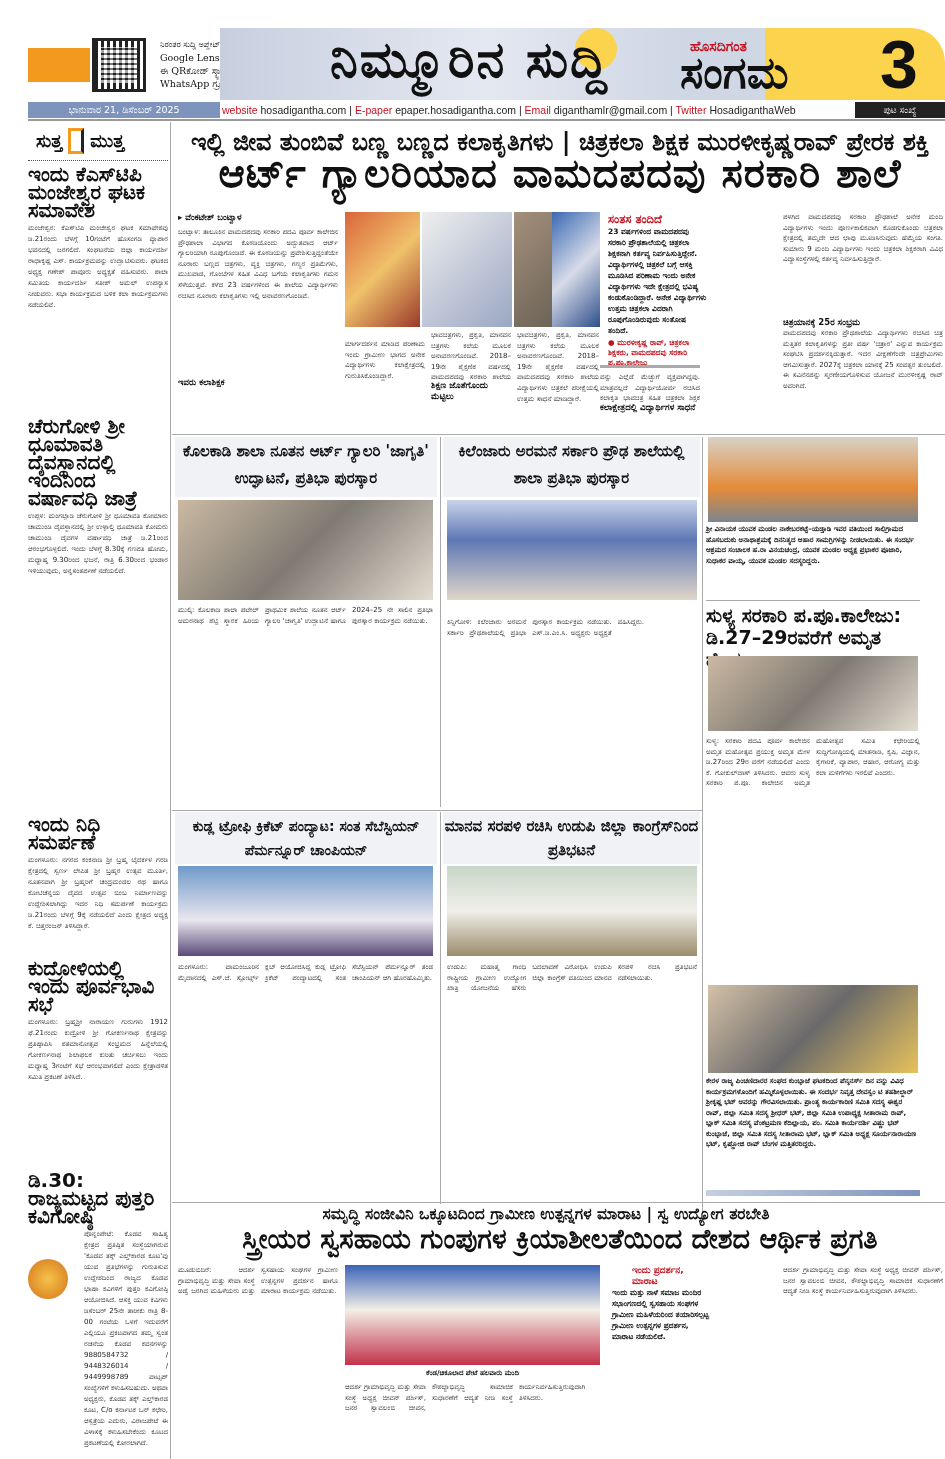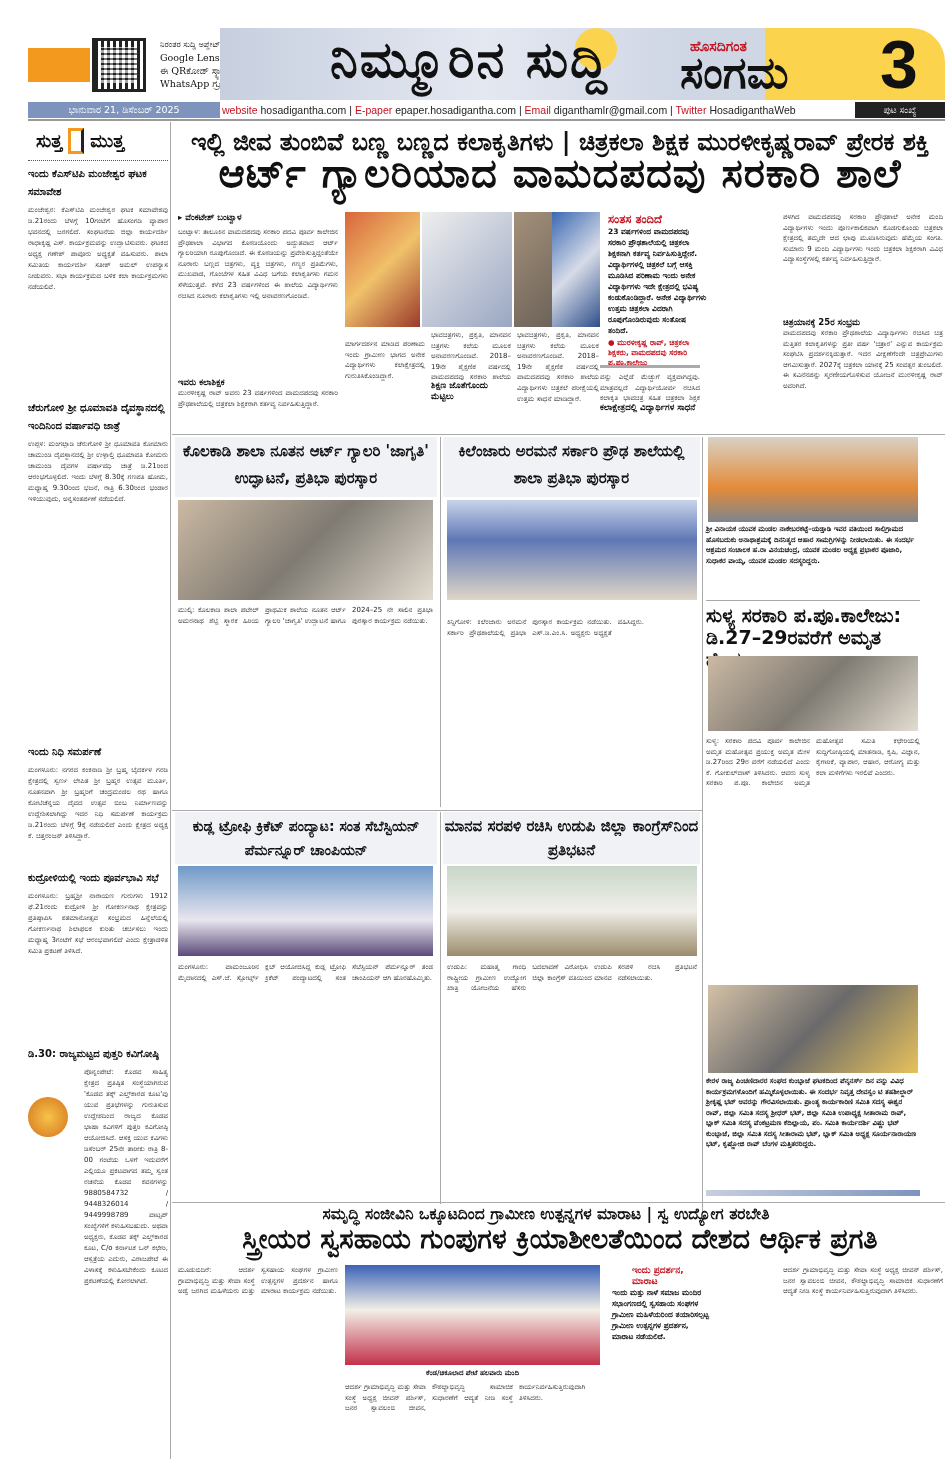--- a/index.html
+++ b/index.html
@@ -22,21 +22,21 @@
   .page-num { left: 880px; top: 30px; font-family: "Liberation Sans", sans-serif; font-weight: bold; font-size: 68px; line-height: 68px; color: #111; }
   .date-bar { left: 28px; top: 102px; width: 192px; height: 16px; background: #7e94bd; color: #fff; font-size: 9.5px; text-align: center; line-height: 16px; }
   .contact-bar { left: 222px; top: 102px; width: 660px; height: 16px; font-family: "Liberation Sans", sans-serif; font-size: 10.5px; line-height: 16px; color: #222; white-space: nowrap; }
   .contact-bar .lbl { color: #c1121f; }
   .supp-bar { left: 855px; top: 102px; width: 90px; height: 16px; background: #222; color: #fff; font-size: 9px; text-align: center; line-height: 16px; }
   .rule { background: #999; }
   
   .leftcol { left: 28px; top: 122px; width: 140px; }
   .section-logo { display: flex; align-items: center; gap: 6px; font-size: 18px; font-weight: bold; margin: 6px 0 6px 8px; }
   .door { width: 16px; height: 26px; border: 3px solid #f39a1e; border-right-color: #222; }
-  .l-head { font-weight: bold; font-size: 10px; line-height: 18px; margin: 4px 0 4px; }
+  .l-head { font-weight: bold; font-size: 20px; line-height: 18px; margin: 4px 0 4px; }
   .l-body { font-size: 7px; line-height: 11px; color: #222; text-align: justify; }
   .dotted { border-top: 1px dotted #555; margin: 2px 0; }
   
   .kicker { left: 175px; top: 128px; width: 770px; text-align: center; font-weight: bold; font-size: 24px; white-space: nowrap; }
   .headline1 { left: 175px; top: 150px; width: 770px; text-align: center; font-weight: bold; font-size: 40px; white-space: nowrap; letter-spacing: 1px; }
   .col-text { font-size: 7px; line-height: 10.6px; color: #222; text-align: justify; overflow: hidden; }
   .byline { font-size: 8.5px; font-weight: bold; }
   .photo { background: linear-gradient(135deg,#b8a48c,#6d7e96 50%,#c9b28a); overflow: hidden; }
   .ph-red { background: linear-gradient(135deg,#d9653b,#f0c16b 50%,#9b3a2b); }
   .ph-blue { background: linear-gradient(135deg,#3a69b3,#d7dbe8 50%,#2e4f8a); }
@@ -106,21 +106,20 @@
     <div class="l-body" style="height:260px;overflow:hidden;">ಪೊನ್ನಂಪೇಟೆ: ಕೊಡವ ಸಾಹಿತ್ಯ ಕ್ಷೇತ್ರದ ಪ್ರತಿಷ್ಠಿತ ಸಂಸ್ಥೆಯಾಗಿರುವ 'ಕೊಡವ ತಕ್ಕ್ ಎಲ್ತ್‌ಕಾರಡ ಕೂಟ'ವು ಯುವ ಪ್ರತಿಭೆಗಳನ್ನು ಗುರುತಿಸುವ ಉದ್ದೇಶದಿಂದ ರಾಜ್ಯದ ಕೊಡವ ಭಾಷಾ ಕವಿಗಳಿಗೆ ಪುತ್ತರಿ ಕವಿಗೋಷ್ಠಿ ಆಯೋಜಿಸಿದೆ. ಆಸಕ್ತ ಯುವ ಕವಿಗಳು ಡಿಸೆಂಬರ್ 25ನೇ ತಾರೀಕು ರಾತ್ರಿ 8-00 ಗಂಟೆಯ ಒಳಗೆ ಇದುವರೆಗೆ ಎಲ್ಲಿಯೂ ಪ್ರಕಟವಾಗದ ತಮ್ಮ ಸ್ವಂತ ರಚನೆಯ ಕೊಡವ ಕವನಗಳನ್ನು 9880584732 / 9448326014 / 9449998789 ವಾಟ್ಸಪ್ ಸಂಖ್ಯೆಗಳಿಗೆ ಕಳುಹಿಸಬಹುದು. ಅಥವಾ ಅಧ್ಯಕ್ಷರು, ಕೊಡವ ತಕ್ಕ್ ಎಲ್ತ್‌ಕಾರಡ ಕೂಟ, C/o ಕರ್ನಾಟಕ ಒನ್ ಕಛೇರಿ, ಆಸ್ಪತ್ರೆಯ ಎದುರು, ವಿರಾಜಪೇಟೆ ಈ ವಿಳಾಸಕ್ಕೆ ಕಳುಹಿಸಬೇಕೆಂದು ಕೂಟದ ಪ್ರಕಟಣೆಯಲ್ಲಿ ಕೋರಲಾಗಿದೆ.</div>
   </div>
 </div>
 
 <div class="abs kicker">ಇಲ್ಲಿ ಜೀವ ತುಂಬಿವೆ ಬಣ್ಣ ಬಣ್ಣದ ಕಲಾಕೃತಿಗಳು | ಚಿತ್ರಕಲಾ ಶಿಕ್ಷಕ ಮುರಳೀಕೃಷ್ಣರಾವ್ ಪ್ರೇರಕ ಶಕ್ತಿ</div>
 <div class="abs headline1">ಆರ್ಟ್ ಗ್ಯಾಲರಿಯಾದ ವಾಮದಪದವು ಸರಕಾರಿ ಶಾಲೆ</div>
 <div class="abs" style="left:178px;top:212px;width:160px;">
   <div class="byline">▸ <span>ವೆಂಕಟೇಶ್ ಬಂಟ್ವಾಳ</span></div>
   <div class="col-text" style="height:150px;margin-top:4px;">ಬಂಟ್ವಾಳ: ತಾಲೂಕಿನ ವಾಮದಪದವು ಸರಕಾರಿ ಪದವಿ ಪೂರ್ವ ಕಾಲೇಜಿನ ಪ್ರೌಢಶಾಲಾ ವಿಭಾಗದ ಕೊಠಡಿಯೊಂದು ಅದ್ಭುತವಾದ ಆರ್ಟ್ ಗ್ಯಾಲರಿಯಾಗಿ ರೂಪುಗೊಂಡಿದೆ. ಈ ಕೊಠಡಿಯನ್ನು ಪ್ರವೇಶಿಸುತ್ತಿದ್ದಂತೆಯೇ ನೂರಾರು ಬಣ್ಣದ ಚಿತ್ರಗಳು, ವ್ಯಕ್ತಿ ಚಿತ್ರಗಳು, ಗಣ್ಯರ ಪ್ರತಿಮೆಗಳು, ಮುಖವಾಡ, ಗೊಂಬೆಗಳ ಸಹಿತ ವಿವಿಧ ಬಗೆಯ ಕಲಾಕೃತಿಗಳು ಗಮನ ಸೆಳೆಯುತ್ತವೆ. ಕಳೆದ 23 ವರ್ಷಗಳಿಂದ ಈ ಶಾಲೆಯ ವಿದ್ಯಾರ್ಥಿಗಳು ರಚಿಸಿದ ನೂರಾರು ಕಲಾಕೃತಿಗಳು ಇಲ್ಲಿ ಅನಾವರಣಗೊಂಡಿವೆ.</div>
   <div class="sub-h">ಇವರು ಕಲಾಶಿಕ್ಷಕ</div>
-  <div class="col-text" style="height:60px;">ಮುರಳೀಕೃಷ್ಣ ರಾವ್ ಅವರು 23 ವರ್ಷಗಳಿಂದ ವಾಮದಪದವು ಸರಕಾರಿ ಪ್ರೌಢಶಾಲೆಯಲ್ಲಿ ಚಿತ್ರಕಲಾ ಶಿಕ್ಷಕರಾಗಿ ಕರ್ತವ್ಯ ನಿರ್ವಹಿಸುತ್ತಿದ್ದಾರೆ.</div>
 </div>
 <div class="abs photo ph-red" style="left:345px;top:212px;width:75px;height:115px;"></div>
 <div class="abs photo" style="left:422px;top:212px;width:90px;height:115px;background:linear-gradient(135deg,#eeeeee,#9aa7c3);"></div>
 <div class="abs photo" style="left:514px;top:212px;width:85px;height:115px;background:linear-gradient(135deg,#a4907a,#5b554e);"></div>
 <div class="abs photo ph-blue" style="left:552px;top:212px;width:48px;height:115px;"></div>
 <div class="abs" style="left:345px;top:330px;width:255px;display:flex;gap:6px;">
   <div class="col-text" style="width:80px;height:100px;margin-top:9px;">ಮಾರ್ಗದರ್ಶನ ಮಾಡಿದ ಪರಿಣಾಮ ಇಂದು ಗ್ರಾಮೀಣ ಭಾಗದ ಅನೇಕ ವಿದ್ಯಾರ್ಥಿಗಳು ಕಲಾಕ್ಷೇತ್ರದಲ್ಲಿ ಗುರುತಿಸಿಕೊಂಡಿದ್ದಾರೆ.</div>
   <div style="width:80px;">
     <div class="col-text" style="height:50px;">ಭಾವಚಿತ್ರಗಳು, ಪ್ರಕೃತಿ, ಮಾನವನ ಚಿತ್ರಗಳು ಕಲೆಯ ಮೂಲಕ ಅನಾವರಣಗೊಂಡಿವೆ. 2018–19ನೇ ಶೈಕ್ಷಣಿಕ ವರ್ಷದಲ್ಲಿ ವಾಮದಪದವು ಸರಕಾರಿ ಶಾಲೆಯ ವಿದ್ಯಾರ್ಥಿಗಳು ಚಿತ್ರಕಲೆ ಪರೀಕ್ಷೆಯಲ್ಲಿ ಉತ್ತಮ ಸಾಧನೆ ಮಾಡಿದ್ದಾರೆ.</div>
     <div class="sub-h">ಶಿಕ್ಷಣ ಜೊತೆಗೊಂದು ಮೆಟ್ಟಿಲು</div>

